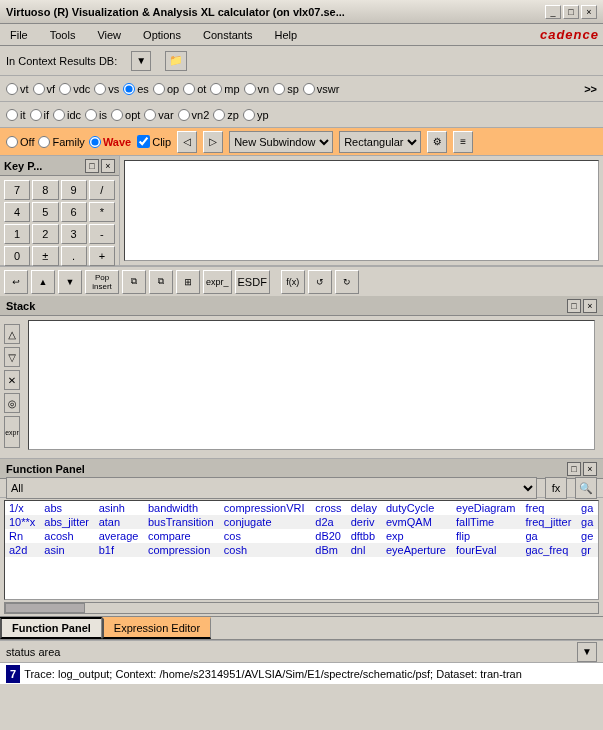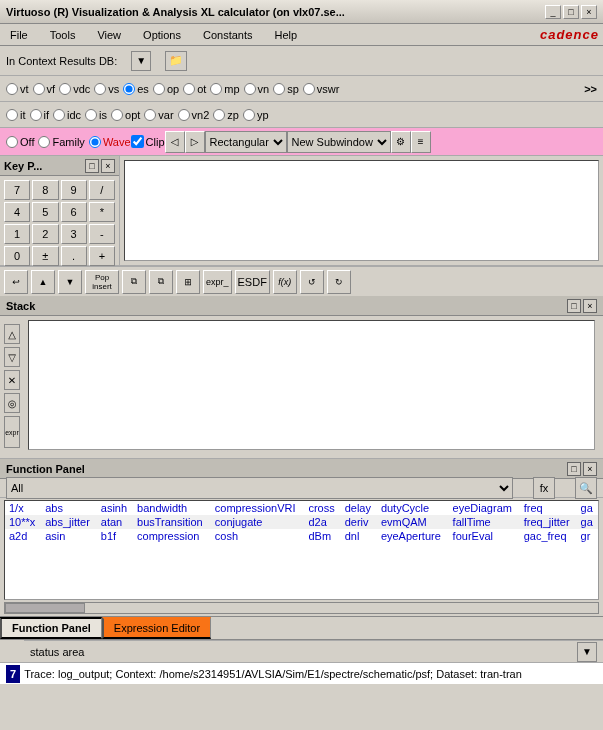--- a/index.html
+++ b/index.html
@@ -137,35 +137,36 @@
     .more-btn {
       margin-left: auto;
       font-size: 11px;
       font-weight: bold;
       cursor: pointer;
       color: #000;
     }
 
     
     .wave-toolbar {
-      background: #f9a8d4;
+      background: #fdba74;
       border-bottom: 1px solid #aaa;
       padding: 2px 6px;
       display: flex;
       align-items: center;
+      gap: 6px;
       height: 28px;
     }
     .radio-off-fam {
       display: flex;
       align-items: center;
       gap: 4px;
     }
     .wave-label {
       color: #cc0000;
-      font-weight: normal;
+      font-weight: bold;
       font-size: 11px;
     }
     .clip-check {
       display: flex;
       align-items: center;
       gap: 2px;
       font-size: 11px;
     }
     .toolbar-btn {
       height: 22px;
@@ -332,21 +333,21 @@
 
     
     .func-panel {
       background: #d4d0c8;
       flex: 1;
     }
     .func-search-row {
       padding: 5px 6px;
       display: flex;
       align-items: center;
-      gap: 20px;
+      gap: 8px;
       height: 19px;
       border-bottom: 1px solid #aaa;
     }
     .func-search-select {
       flex: 1;
       height: 22px;
       background: #d4d0c8;
       border: 1px solid #888;
       font-size: 11px;
     }
@@ -406,39 +407,38 @@
       border-top: 1px solid #888;
       border-bottom: 1px solid #888;
       display: flex;
       height: 24px;
     }
     .tab-btn {
       padding: 3px 10px;
       font-size: 11px;
       cursor: pointer;
       border-right: 1px solid #888;
-      background: #f97316;
+      background: #fdba74;
       border-top: 2px solid transparent;
     }
     .tab-btn.active {
       background: #e8e4dc;
       border-top: 2px solid #000;
       font-weight: bold;
     }
 
     
     .status-bar {
       background: #d4d0c8;
       border-top: 1px solid #aaa;
       padding: 2px 6px;
       height: 22px;
       display: flex;
       align-items: center;
       justify-content: space-between;
-      margin-left: 24px;
     }
     .status-text { font-size: 11px; color: #000; }
 
     
     .trace-bar {
       background: white;
       border-top: 1px solid #aaa;
       padding: 2px 6px;
       height: 22px;
       display: flex;
@@ -593,24 +593,24 @@
         <span class="wave-label">Wave</span>
       </label>
   </div>
   <div class="clip-check">
     <input type="checkbox" checked="" style="">
     <span>Clip</span>
   </div>
   <button class="toolbar-btn">◁</button>
   <button class="toolbar-btn">▷</button>
   <select class="toolbar-select">
-    <option>Rectangular</option>
+    <option>New Subwindow</option>
   </select>
   <select class="toolbar-select">
-    <option>New Subwindow</option>
+    <option>Rectangular</option>
   </select>
   <button class="toolbar-btn">⚙</button>
   <button class="toolbar-btn">≡</button>
 </div>
 
 <div class="middle-section">
 
   <div class="key-panel">
     <div class="key-panel-header">
       <span class="key-panel-title">Key P...</span>
@@ -647,21 +647,21 @@
 <div class="expr-toolbar">
   <button class="expr-toolbar-btn">↩</button>
   <button class="expr-toolbar-btn">▲</button>
   <button class="expr-toolbar-btn">▼</button>
   <button class="expr-toolbar-btn" style="font-size:8px; width:34px;">Pop<br>insert</button>
   <button class="expr-toolbar-btn">⧉</button>
   <button class="expr-toolbar-btn">⧉</button>
   <button class="expr-toolbar-btn">⊞</button>
   <button class="expr-toolbar-btn" style="font-size:9px;">expr_</button>
   <button class="expr-toolbar-btn" style="font-size:11px;">ESDF</button>
-  <button class="expr-toolbar-btn" style="font-style:italic;">f(x)</button>
+  <button class="expr-toolbar-btn" style="margin-left:8px;">f(x)</button>
   <button class="expr-toolbar-btn">↺</button>
   <button class="expr-toolbar-btn">↻</button>
 </div>
 
 <div class="stack-panel">
   <div class="panel-header">
     <span class="panel-title">Stack</span>
     <div class="panel-controls">
       <button class="panel-btn">□</button>
       <button class="panel-btn">×</button>
@@ -718,20 +718,33 @@
             <td>busTransition</td>
             <td>conjugate</td>
             <td>d2a</td>
             <td>deriv</td>
             <td>evmQAM</td>
             <td>fallTime</td>
             <td>freq_jitter</td>
             <td>ga</td>
           </tr>
           <tr>
+            <td>Rn</td>
+            <td>acosh</td>
+            <td>average</td>
+            <td>compare</td>
+            <td>cos</td>
+            <td>dB20</td>
+            <td>dftbb</td>
+            <td>exp</td>
+            <td>flip</td>
+            <td>ga</td>
+            <td>ge</td>
+          </tr>
+          <tr>
             <td>a2d</td>
             <td>asin</td>
             <td>b1f</td>
             <td>compression</td>
             <td>cosh</td>
             <td>dBm</td>
             <td>dnl</td>
             <td>eyeAperture</td>
             <td>fourEval</td>
             <td>gac_freq</td>

